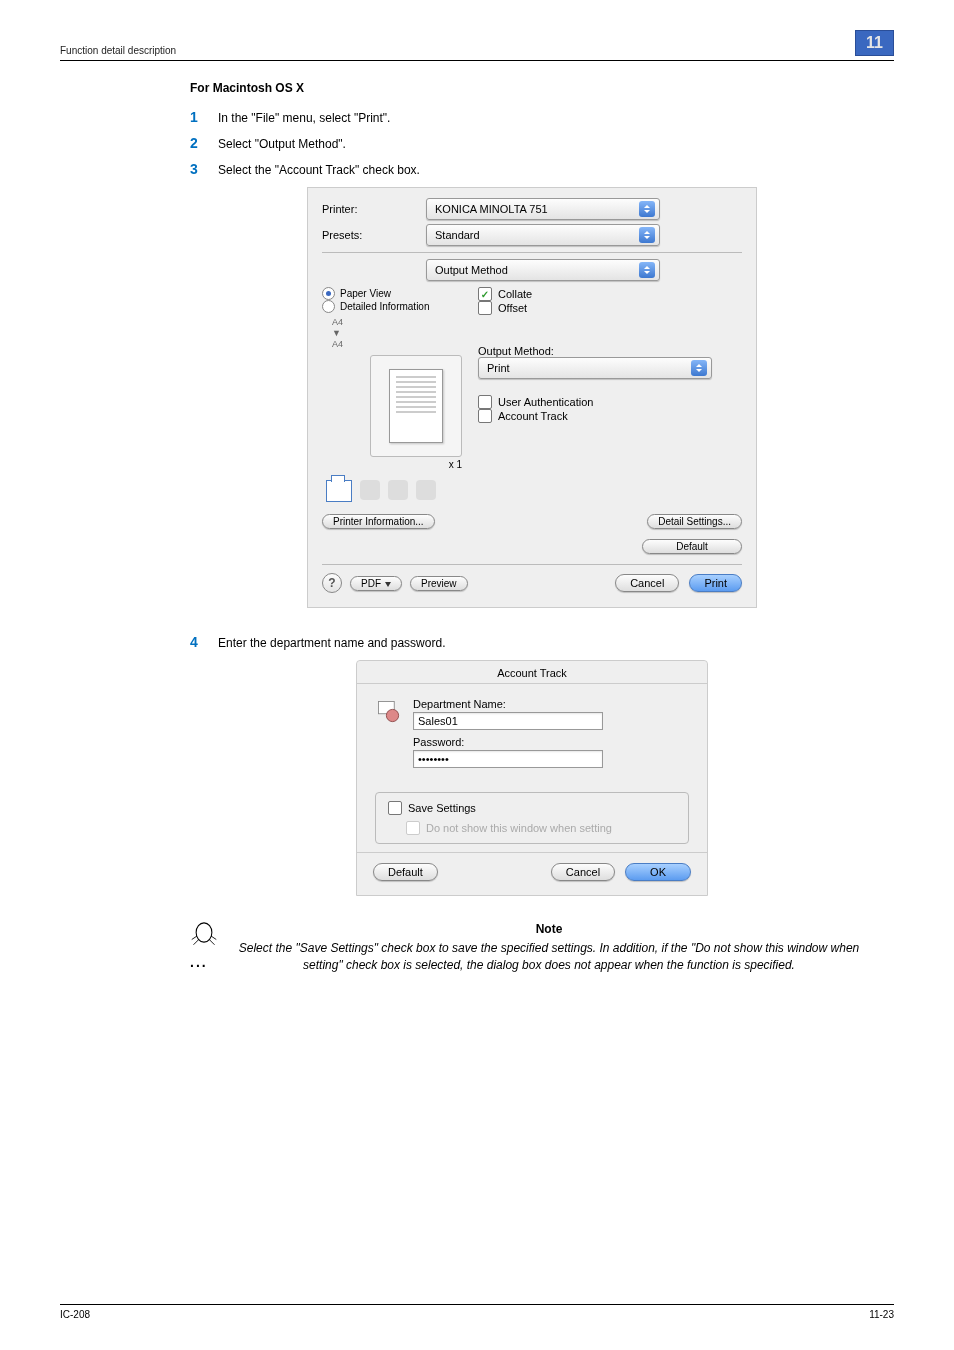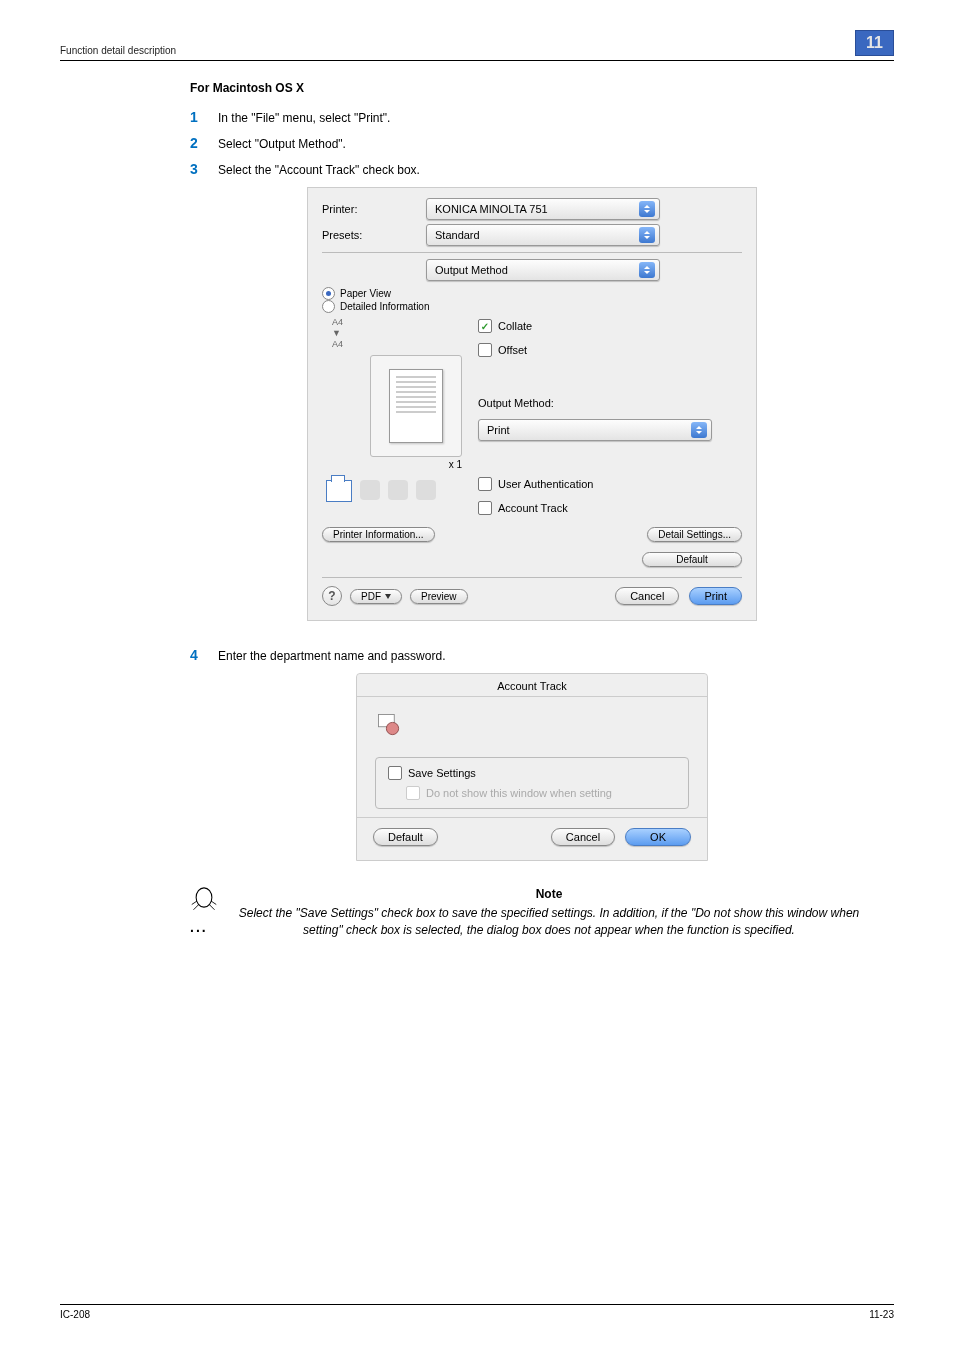--- a/index.html
+++ b/index.html
@@ -192,22 +192,20 @@
     gap: 8px;
     align-self: flex-start;
     margin-left: 4px;
     margin-top: 10px;
   }
   .glyph { width: 20px; height: 20px; border-radius: 4px; }
   .col-right {
     flex: 1;
     display: flex;
     flex-direction: column;
-    gap: 10px;
-    margin-top: 32px;
   }
   .chk-row { display: flex; align-items: center; gap: 6px; }
   .chk {
     width: 12px; height: 12px; border: 1px solid #777; border-radius: 2px;
     background: #fff; display: flex; align-items: center; justify-content: center;
     font-size: 10px; color: #0a0;
   }
   .chk.checked { background: #fff; }
   .chk.checked::after { content: "✓"; color: #2d9a2d; font-weight: bold; }
   .om-label { margin-top: 30px; }
@@ -492,20 +490,26 @@
       <div class="dlg dlg2" style="border-radius:4px 4px 0 0">
         <div class="dlg2-title">Account Track</div>
         <div class="dlg2-body">
           <div class="dlg2-icon-row">
             <div class="dlg2-icon">
               <svg viewBox="0 0 32 32">
                   <rect x="4" y="4" width="18" height="14" fill="#fff" stroke="#888"></rect>
                   <circle cx="20" cy="20" r="7" fill="#d88" stroke="#844"></circle>
                 </svg>
             </div>
+            <div class="dlg2-fields">
+              <div class="fld-label">Department Name:</div>
+              <div class="fld-input">Sales01</div>
+              <div class="fld-label">Password:</div>
+              <div class="fld-input">••••••••</div>
+            </div>
           </div>
           <div class="save-box">
             <div class="chk-row">
               <span class="chk"></span>
               <span>Save Settings</span>
             </div>
             <div class="chk-row disabled" style="margin-top:6px;margin-left:18px">
               <span class="chk" style="border-color:#ccc"></span>
               <span>Do not show this window when setting</span>
             </div>

